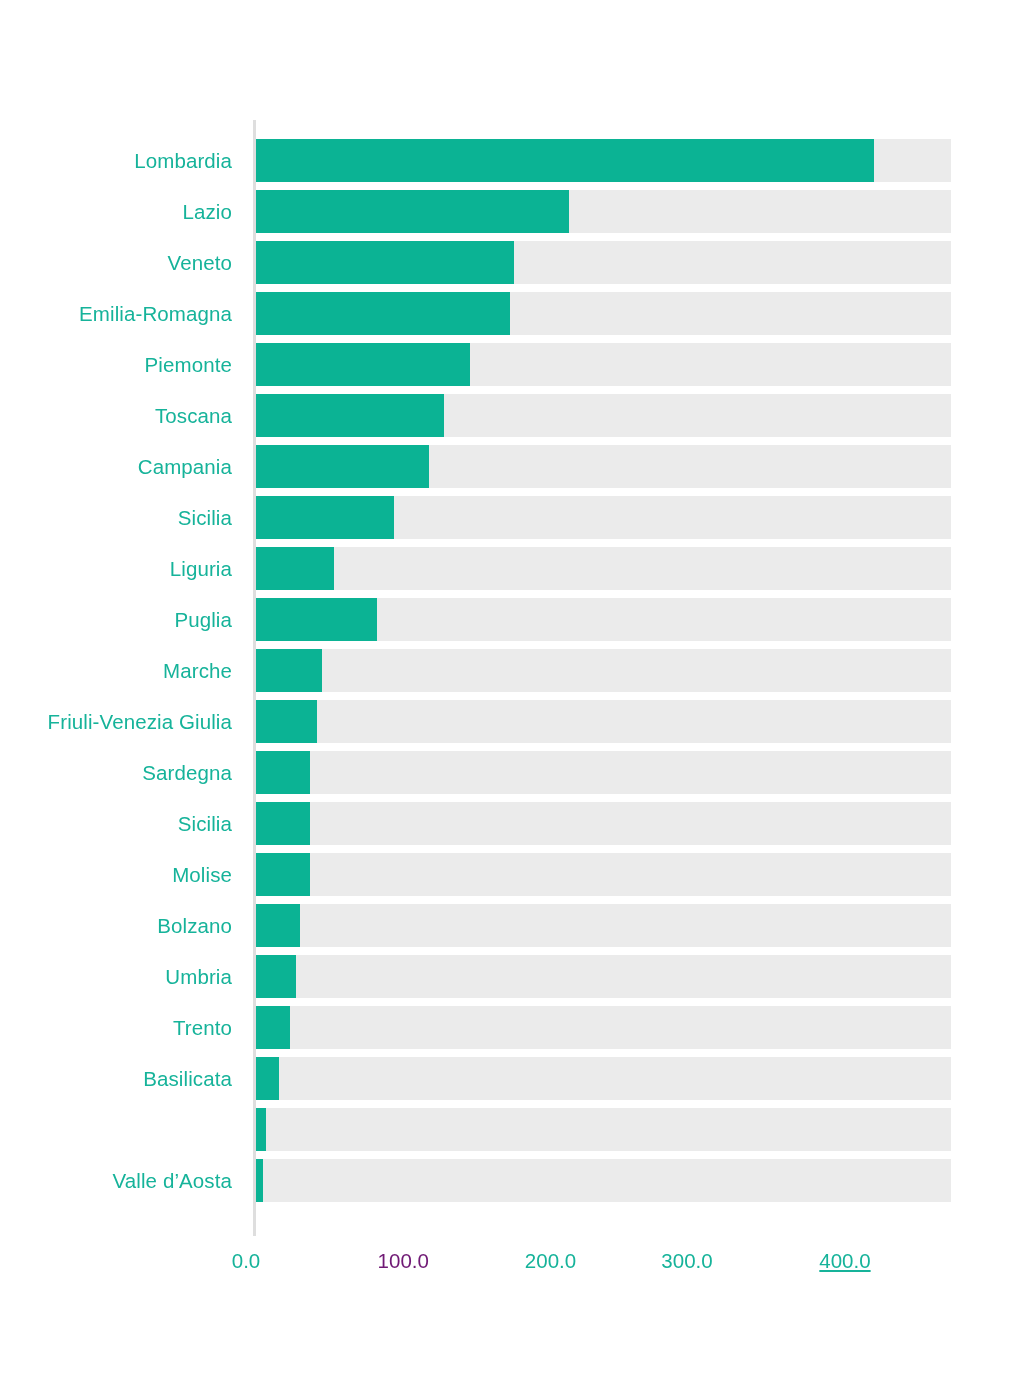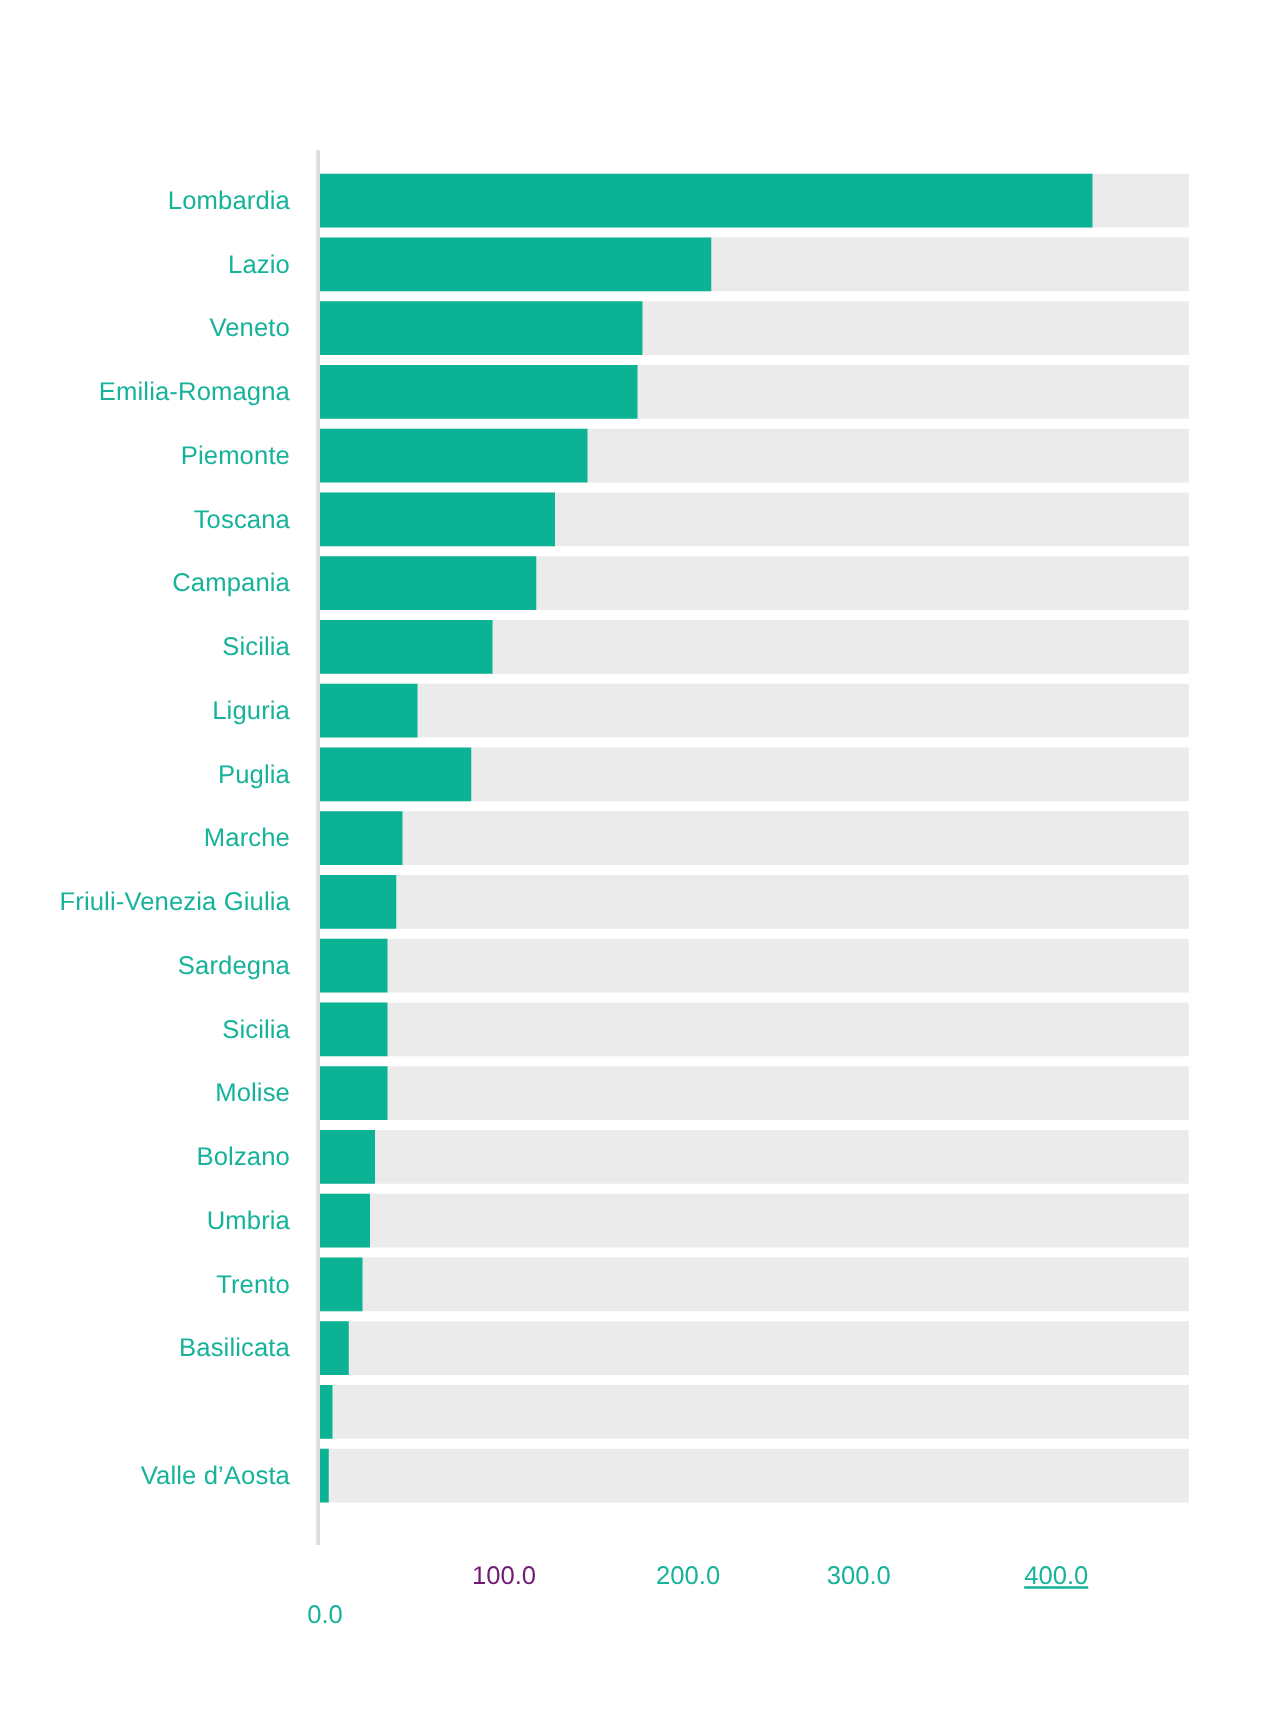--- a/index.html
+++ b/index.html
@@ -235,20 +235,20 @@
           <div class="row-label">Valle d’Aosta</div>
           <div class="bar-track" style="background: rgb(235, 235, 235);">
             <div class="bar-fill" style="width: 6.62606px; background: rgb(11, 179, 148);"></div>
           </div>
         </div>
       </div>
 
   </div>
 
   <div id="x-axis">
-      <div class="x-tick-label" style="left: 260px; color: rgb(22, 179, 154); margin-top: 31px;">0.0</div>
+      <div class="x-tick-label" style="left: 246px; color: rgb(22, 179, 154);">0.0</div>
       <div class="x-tick-label" style="left: 403.246px; color: #701a75;">100.0</div>
       <div class="x-tick-label" style="left: 550.492px; color: rgb(22, 179, 154);">200.0</div>
       <div class="x-tick-label" style="left: 687px; color: rgb(22, 179, 154);">300.0</div>
       <div class="x-tick-label" style="left: 844.983px; color: rgb(22, 179, 154); text-decoration: underline;">400.0</div>
     </div>
 
 </div>
 
 </body></html>

